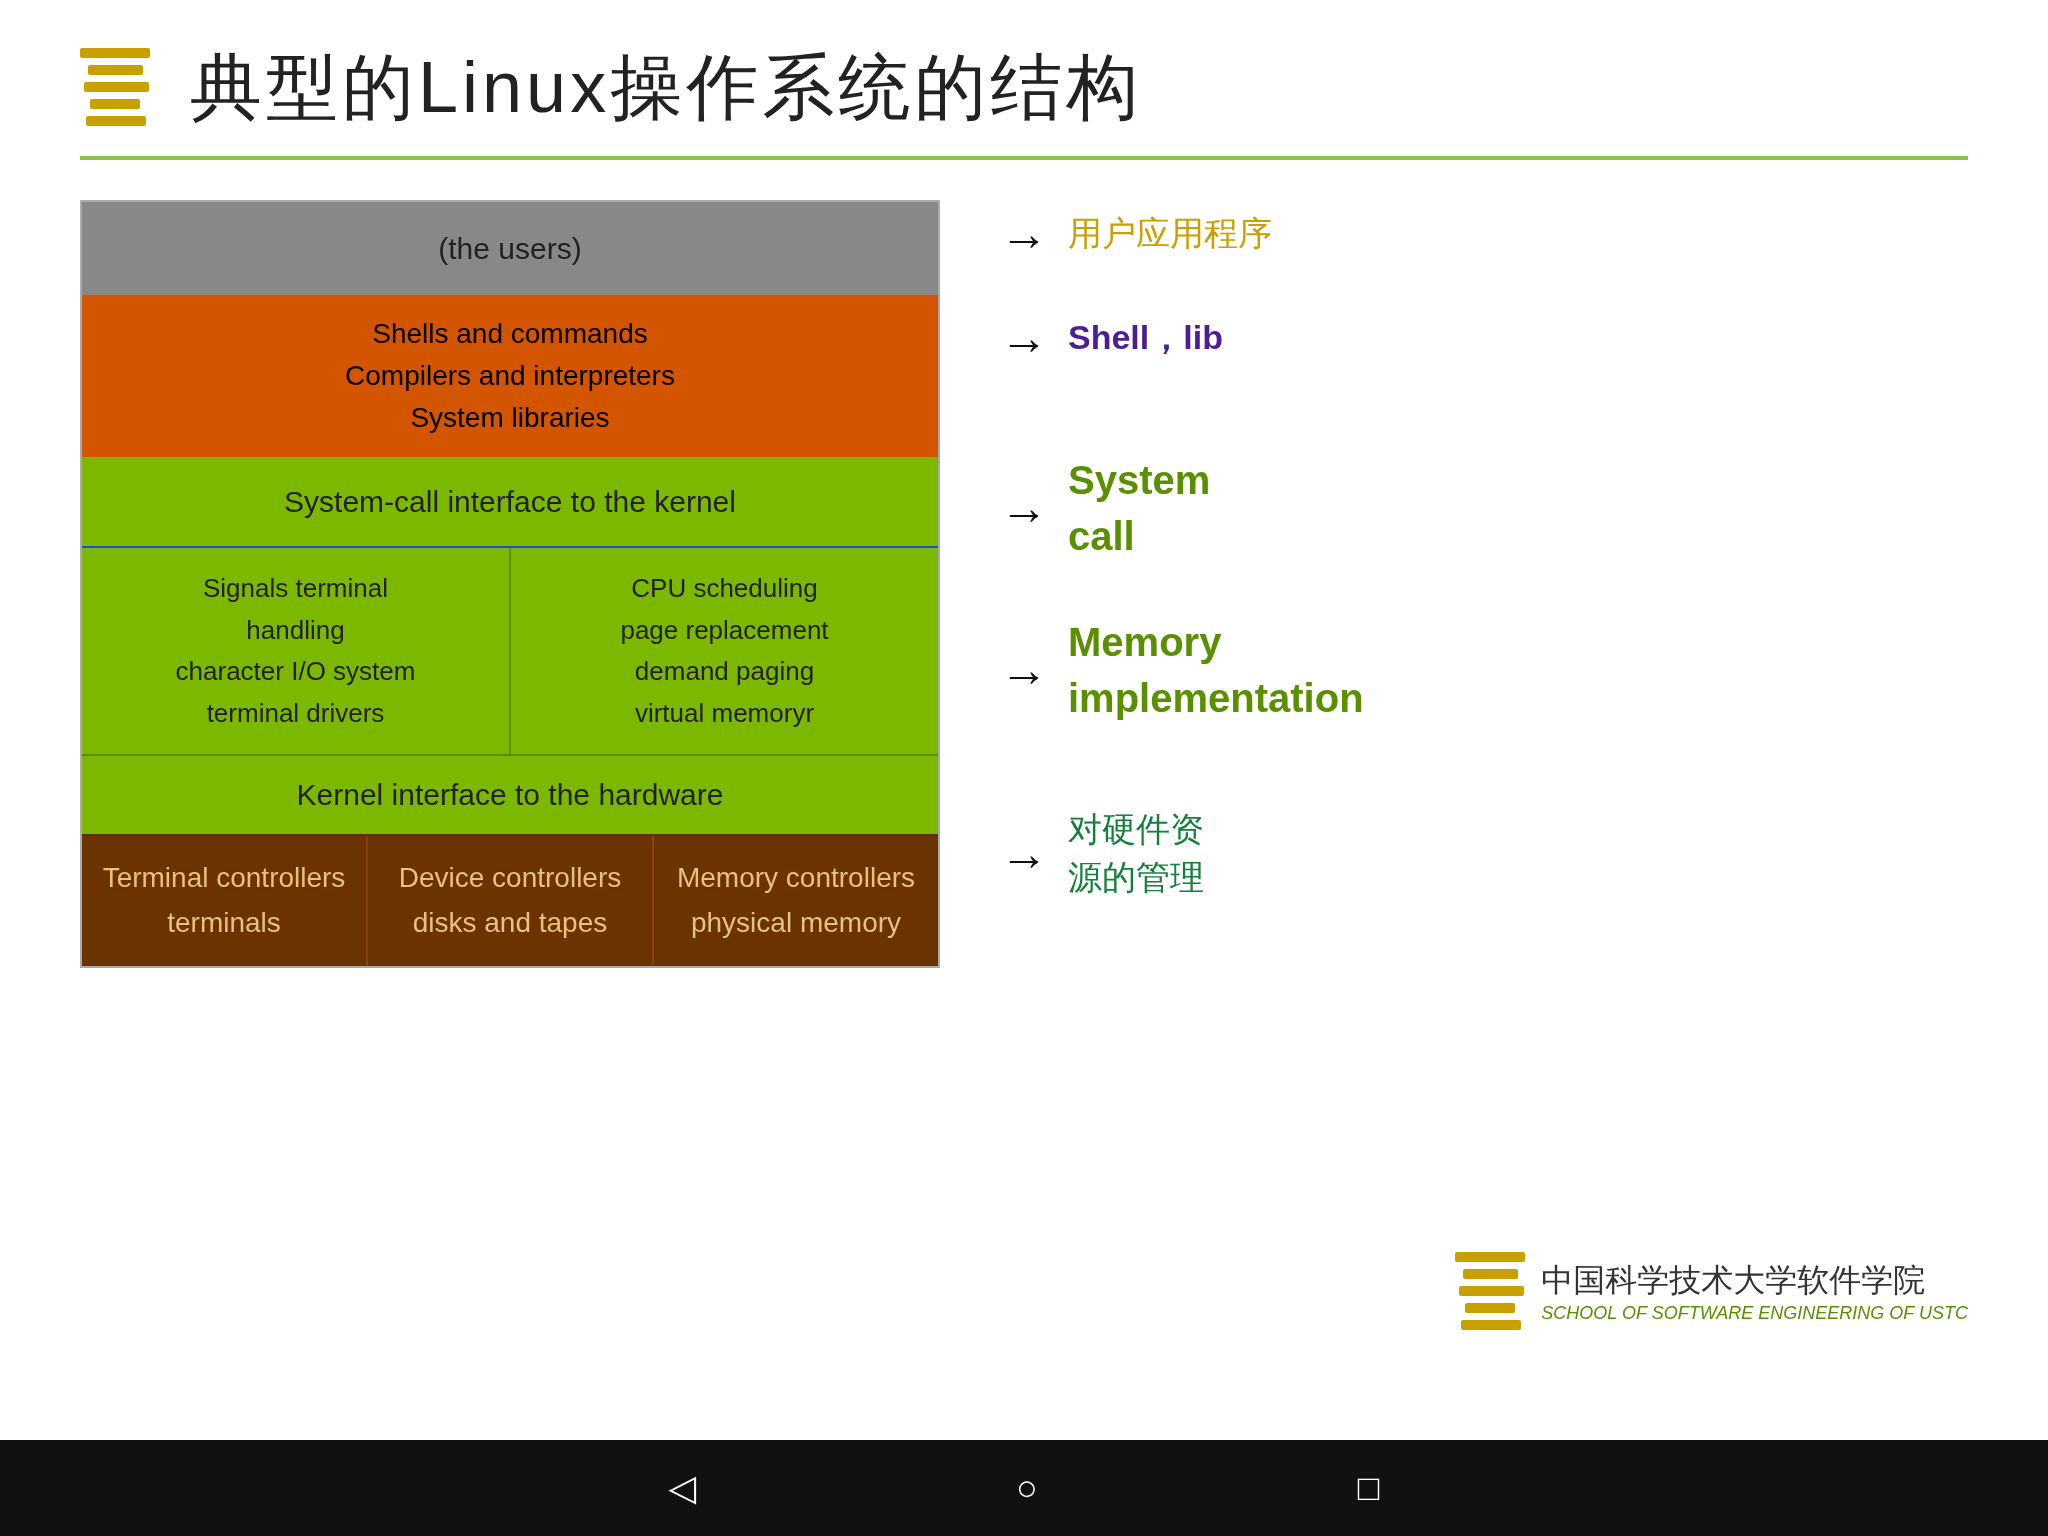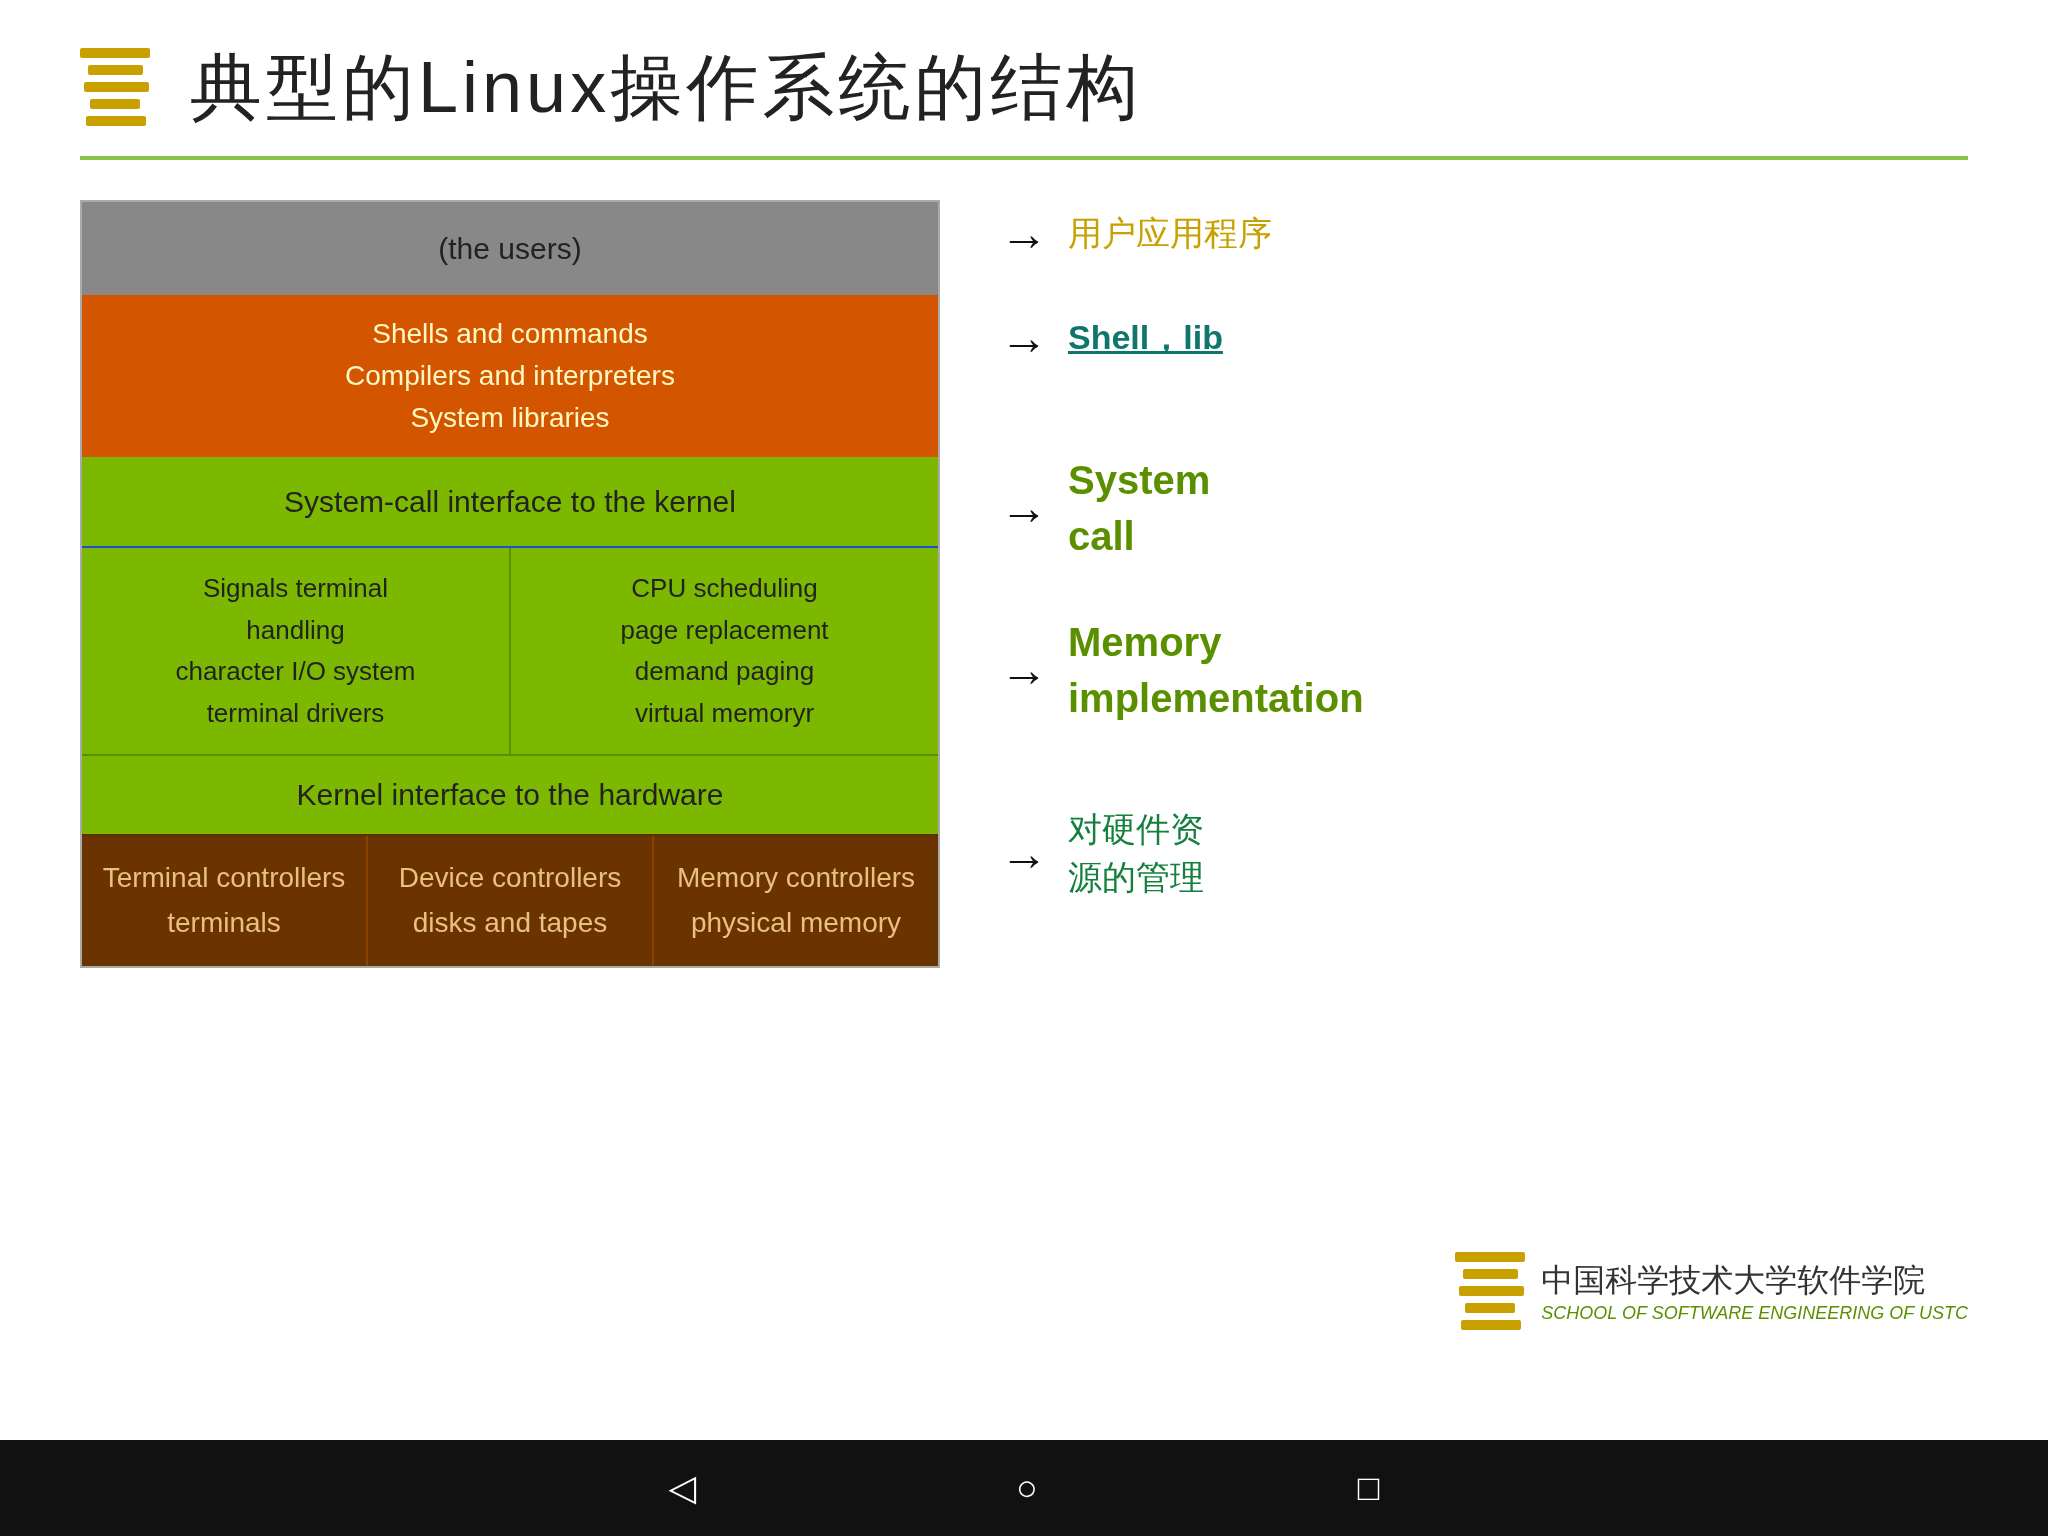--- a/index.html
+++ b/index.html
@@ -58,21 +58,21 @@
       line-height: 1.5;
     }
     .layer-users {
       background: #888888;
       color: #222;
       font-size: 30px;
       padding: 24px 10px;
     }
     .layer-orange {
       background: #d45500;
-      color: #fef9c3;
+      color: #000000;
     }
     .layer-syscall {
       background: #7cb800;
       color: #222;
       padding: 22px 8px;
       font-size: 30px;
     }
     .layer-kernel {
       background: #7cb800;
       display: flex;
@@ -131,21 +131,21 @@
       font-size: 48px;
       color: #111;
       font-weight: 900;
       line-height: 1;
     }
     .ann-label {
       font-size: 34px;
       line-height: 1.4;
     }
     .ann-yellow { color: #c8a000; }
-    .ann-black { color: #0f766e; font-weight: bold; text-decoration: underline; }
+    .ann-black { color: #4c1d95; font-weight: bold; }
     .ann-green { color: #5a9000; font-weight: bold; font-size: 40px; }
     .ann-red { color: #15803d; }
     .ann-spacing-users { margin-top: 10px; }
     .ann-spacing-shell { margin-top: 56px; }
     .ann-spacing-syscall { margin-top: 90px; }
     .ann-spacing-kernel { margin-top: 50px; }
     .ann-spacing-hw { margin-top: 80px; }
     .bottom-bar {
       width: 2048px;
       height: 96px;

